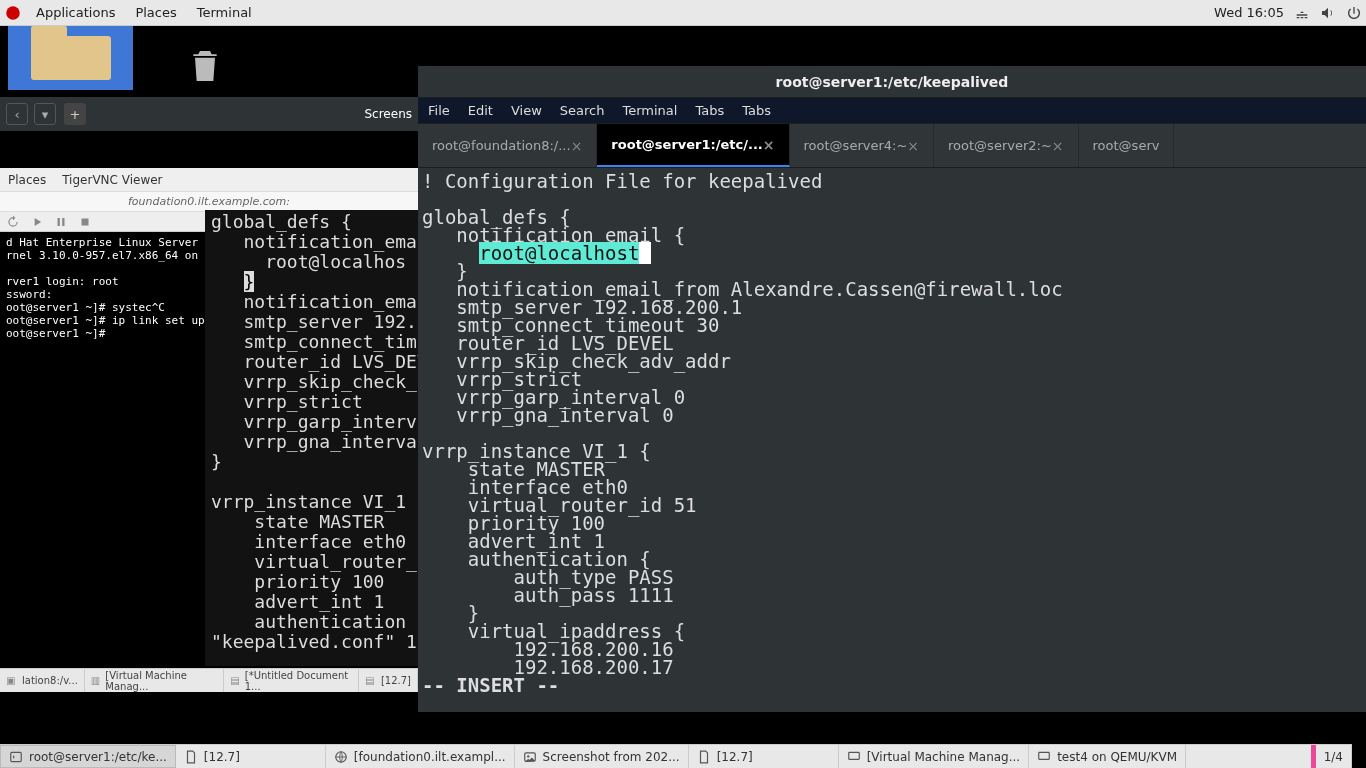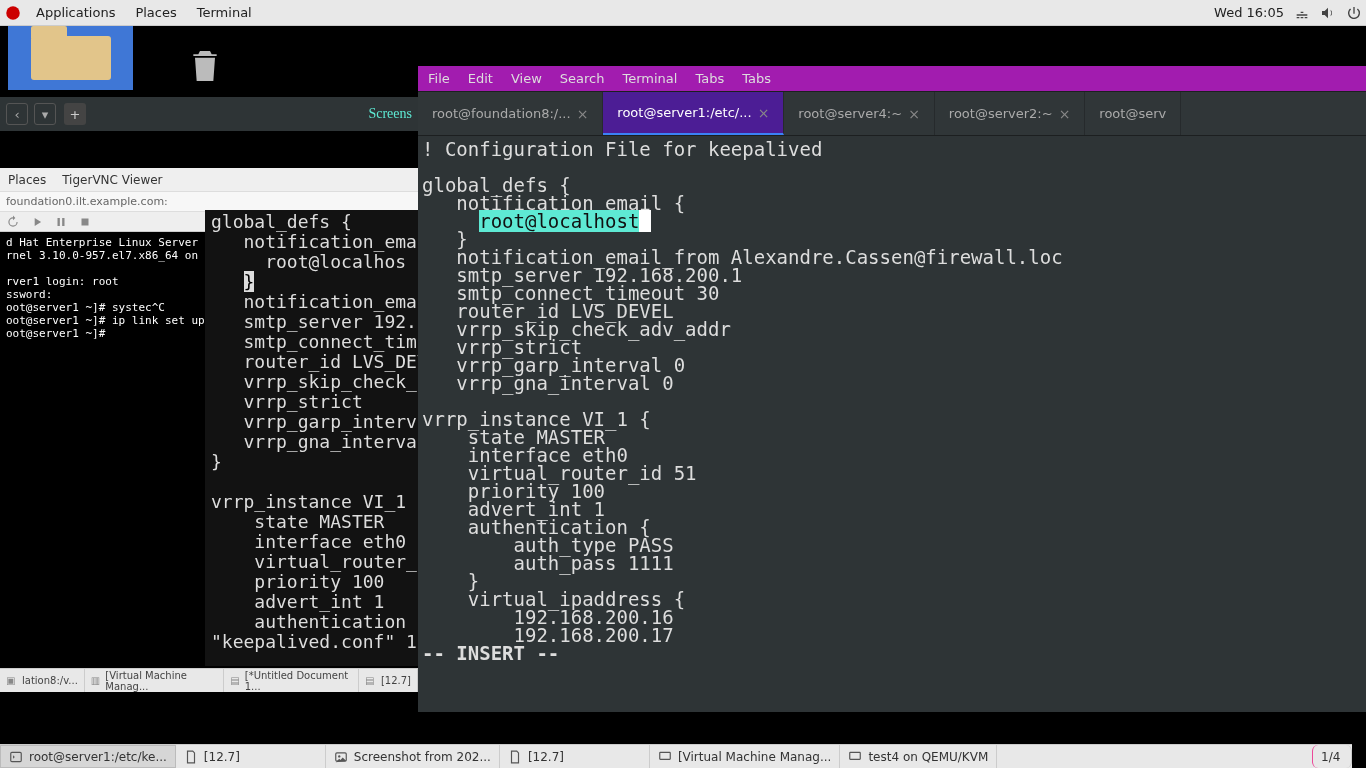--- a/index.html
+++ b/index.html
@@ -37,38 +37,38 @@
 .desktop .trash svg { width: 40px; height: 44px; color: #bbb; }
 
 .screenshot-bar {
   position: absolute; top: 97px; left: 0; width: 418px; height: 34px;
   background: #2e3436; color: #ccc;
   display: flex; align-items: center; padding-left: 6px;
   z-index: 5;
 }
 .screenshot-bar .chevron { width: 22px; height: 22px; border: 1px solid #555; margin-right: 6px; display:flex;align-items:center;justify-content:center;color:#aaa;border-radius:3px;}
 .screenshot-bar .newtab { width: 22px; height: 22px; background: #444; display:flex;align-items:center;justify-content:center;color:#ccc;border-radius:3px;margin-left:2px;}
-.screenshot-bar .label { margin-left: auto; padding-right: 6px; color:#5eead4; font-size:14px;font-family:Liberation Serif, serif;}
+.screenshot-bar .label { margin-left: auto; padding-right: 6px; color:#ffffff; font-size:12px;}
 
 .vnc-win {
   position: absolute; top: 168px; left: 0; width: 418px; height: 524px;
   background: #fff; z-index: 2;
   display: flex; flex-direction: column;
   font-family: "DejaVu Sans", sans-serif;
 }
 .vnc-menubar {
   height: 24px; background: #efefef; color: #333;
   display: flex; align-items: center; padding: 0 8px; gap: 16px;
   border-bottom: 1px solid #ddd;
   font-size: 12px;
 }
 .vnc-titlebar {
   height: 20px; background: #f7f7f7; color: #666;
-  display: flex; align-items: center; justify-content: flex-start;
-  padding: 0 6px; font-size: 11px; border-bottom: 1px solid #ddd;
+  display: flex; align-items: center; justify-content: center;
+  padding: 0 6px; font-size: 11px; border-bottom: 1px solid #ddd; font-style: italic;
 }
 .vnc-toolbar {
   height: 20px; background: #eee; border-bottom: 1px solid #ccc;
   display: flex; align-items: center; gap: 10px; padding: 0 6px;
 }
 .vnc-toolbar .tb-icon { width: 14px; height: 14px; color: #888; }
 .vnc-term {
   flex: 1; background: #000; color: #fff;
   font-family: "DejaVu Sans Mono", monospace;
   font-size: 11px; padding: 4px 6px;
@@ -95,37 +95,37 @@
   background: #2e3436; z-index: 20;
   display: flex; flex-direction: column;
 }
 .term-title {
   height: 32px; background: #2e3436; color: #eee;
   display: flex; align-items: center; justify-content: center;
   font-size: 14px; font-weight: 600;
   border-bottom: 1px solid #1c1f20;
 }
 .term-menu {
-  height: 26px; background: #a21caf; color: #ddd;
+  height: 26px; background: #0f172a; color: #ddd;
   display: flex; align-items: center; gap: 18px; padding: 0 10px;
   font-size: 13px;
   border-bottom: 1px solid #1c1f20;
 }
 .term-tabs {
   height: 44px; background: #303638;
   display: flex; align-items: stretch;
   border-bottom: 1px solid #1c1f20;
 }
 .term-tab {
-  display: flex; align-items: center; gap: 6px;
+  display: flex; align-items: center; 
   padding: 0 14px; color: #aaa; font-size: 13px;
   border-right: 1px solid #262a2c;
   max-width: 210px; min-width: 120px; overflow: hidden; white-space: nowrap;
 }
-.term-tab.active { background: #4c1d95; color: #fff; border-bottom: 2px solid #3b82f6; }
+.term-tab.active { background: #000000; color: #fff; border-bottom: 2px solid #3b82f6; font-weight: bold; }
 .term-tab .close { color: #888; font-size: 14px; margin-left: auto;}
 .term-body {
   flex: 1; background: #2e3436; color: #ddd;
   font-family: "DejaVu Sans Mono", monospace;
   font-size: 19px; line-height: 18px;
   padding: 4px 4px;
   white-space: pre; overflow: hidden;
 }
 .term-body .hl { background: #5eead4; color: #111; }
 .term-body .cur { background: #fff; color: #000; }
@@ -137,21 +137,21 @@
   display: flex; align-items: center; z-index: 40;
   font-size: 12px; color: #333;
 }
 .taskbar .task {
   display: flex; align-items: center; gap: 6px;
   height: 100%; padding: 0 8px;
   border-right: 1px solid #ccc;
   max-width: 200px; min-width: 150px; overflow: hidden; white-space: nowrap;
 }
 .taskbar .task.active { background: #d6d6d6; border: 1px solid #bbb; }
-.taskbar .task.trail { min-width: 0; margin-left: auto; border-left:1px solid #ec4899;border-radius:6px;}
+.taskbar .task.trail { min-width: 0; margin-left: auto; border-left:5px solid #ec4899;}
 .tb-ico { width: 14px; height: 14px; color: #555; }
 
 svg { display: block; }
 </style>
 </head>
 <body>
 
 <div class="topbar">
   <span class="redhat-icon">
     <svg viewBox="0 0 24 24" fill="currentColor">
@@ -275,20 +275,21 @@
 vrrp_instance VI_1 {
     state MASTER
     interface eth0
     virtual_router_id
     priority 100
     advert_int 1
     authentication {
 "keepalived.conf" 155</span></div>
 
 <div class="term-win">
+  <div class="term-title">root@server1:/etc/keepalived</div>
   <div class="term-menu">
     <span>File</span>
     <span>Edit</span>
     <span>View</span>
     <span>Search</span>
     <span>Terminal</span>
     <span>Tabs</span>
     <span>Tabs</span>
   </div>
   <div class="term-tabs">
@@ -357,20 +358,29 @@
     <span class="tb-ico">
         <svg viewBox="0 0 24 24" fill="currentColor">
           <path d="M6 2h9l3 3v17H6z" fill="none" stroke="currentColor" stroke-width="2"></path>
         </svg>
       </span>
     <span>[12.7]</span>
   </div>
   <div class="task">
     <span class="tb-ico">
         <svg viewBox="0 0 24 24" fill="currentColor">
+          <circle cx="12" cy="12" r="9" fill="none" stroke="currentColor" stroke-width="2"></circle>
+          <path d="M3 12h18M12 3c3 3 3 15 0 18M12 3c-3 3-3 15 0 18" fill="none" stroke="currentColor" stroke-width="1.5"></path>
+        </svg>
+      </span>
+    <span>[foundation0.ilt.exampl...</span>
+  </div>
+  <div class="task">
+    <span class="tb-ico">
+        <svg viewBox="0 0 24 24" fill="currentColor">
           <rect x="3" y="5" width="18" height="14" rx="2" fill="none" stroke="currentColor" stroke-width="2"></rect>
           <circle cx="9" cy="11" r="2"></circle>
           <path d="M21 19l-6-6-4 4-2-2-6 6"></path>
         </svg>
       </span>
     <span>Screenshot from 202...</span>
   </div>
   <div class="task">
     <span class="tb-ico">
         <svg viewBox="0 0 24 24" fill="currentColor">

